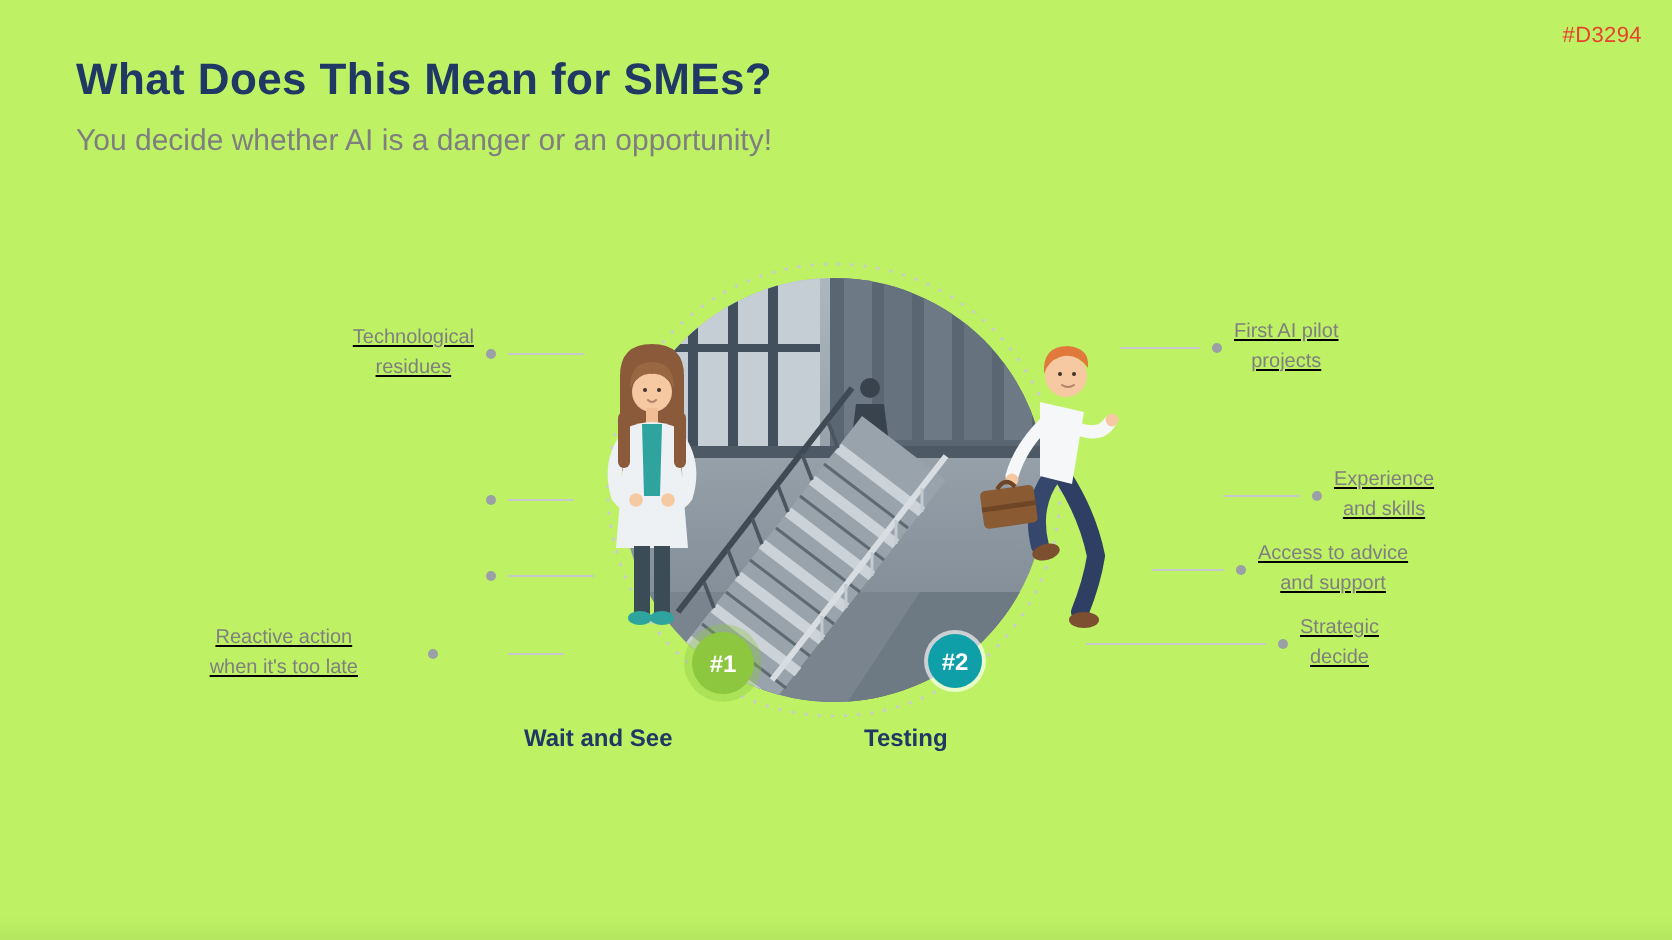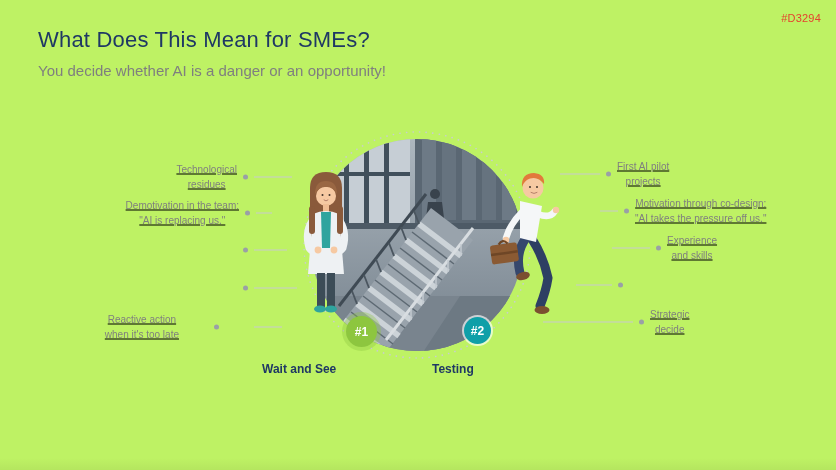--- a/index.html
+++ b/index.html
@@ -7,21 +7,21 @@
   .slide {
     position:relative; width:836px; height:470px; background:#bef264;
     overflow:hidden; font-family:"Liberation Sans", sans-serif;
   }
   .code {
     position:absolute; top:12px; right:15px;
     font-size:11px; color:#e5432e; letter-spacing:0.2px;
   }
   .title {
     position:absolute; left:38px; top:27px;
-    font-size:22px; font-weight:400; color:#1f3864; letter-spacing:0.2px;
+    font-size:22px; font-weight:700; color:#1f3864; letter-spacing:0.2px;
   }
   .subtitle {
     position:absolute; left:38px; top:62px;
     font-size:15px; color:#7f7f7f;
   }
   .litem, .ritem {
     position:absolute; display:flex; align-items:center;
     transform:translateY(-50%);
     text-decoration:underline;
   }
@@ -185,26 +185,20 @@
       <path d="M251,66.5 Q254,68.5 257,66.5" stroke="#b5806a" stroke-width="1" fill="none" stroke-linecap="round"></path>
     </g>
   </svg>
 
   <div class="litem" style="right:544px; top:177px;">
     <div class="callout-label">Technological
 residues</div>
     <span class="dot"></span>
     <span class="cline" style="width:38px"></span>
   </div>
-  <div class="litem" style="right:564px; top:213px;">
-    <div class="callout-label">Demotivation in the team:
-"AI is replacing us."</div>
-    <span class="dot"></span>
-    <span class="cline" style="width:16px"></span>
-  </div>
   <div class="litem" style="right:549px; top:250px;">
     <span class="dot"></span>
     <span class="cline" style="width:33px"></span>
   </div>
   <div class="litem" style="right:539px; top:288px;">
     <span class="dot"></span>
     <span class="cline" style="width:43px"></span>
   </div>
   <div class="litem" style="right:554px; top:327px;gap:29px;">
     <div class="callout-label">Reactive action
@@ -212,35 +206,31 @@
     <span class="dot"></span>
     <span class="cline" style="width:28px"></span>
   </div>
 
   <div class="ritem" style="left:560px; top:174px;">
     <span class="cline" style="width:40px"></span>
     <span class="dot"></span>
     <div class="callout-label">First AI pilot
 projects</div>
   </div>
-  <div class="ritem" style="left:600px; top:211px;">
-    <span class="cline" style="width:18px"></span>
-    <span class="dot"></span>
-    <div class="callout-label">Motivation through co-design:
-"AI takes the pressure off us."</div>
-  </div>
   <div class="ritem" style="left:612px; top:248px;">
     <span class="cline" style="width:38px"></span>
     <span class="dot"></span>
     <div class="callout-label">Experience
 and skills</div>
   </div>
   <div class="ritem" style="left:576px; top:285px;">
     <span class="cline" style="width:36px"></span>
     <span class="dot"></span>
+    <div class="callout-label">Access to advice
+and support</div>
   </div>
   <div class="ritem" style="left:543px; top:322px;">
     <span class="cline" style="width:90px"></span>
     <span class="dot"></span>
     <div class="callout-label">Strategic
 decide</div>
   </div>
 
   <div class="badge badge1" style="left: 346px; top: 316px; background-color: rgb(141, 198, 63);">#1</div>
   <div class="badge badge2" style="left: 464px; top: 317px; background-color: rgb(15, 159, 168);">#2</div>

